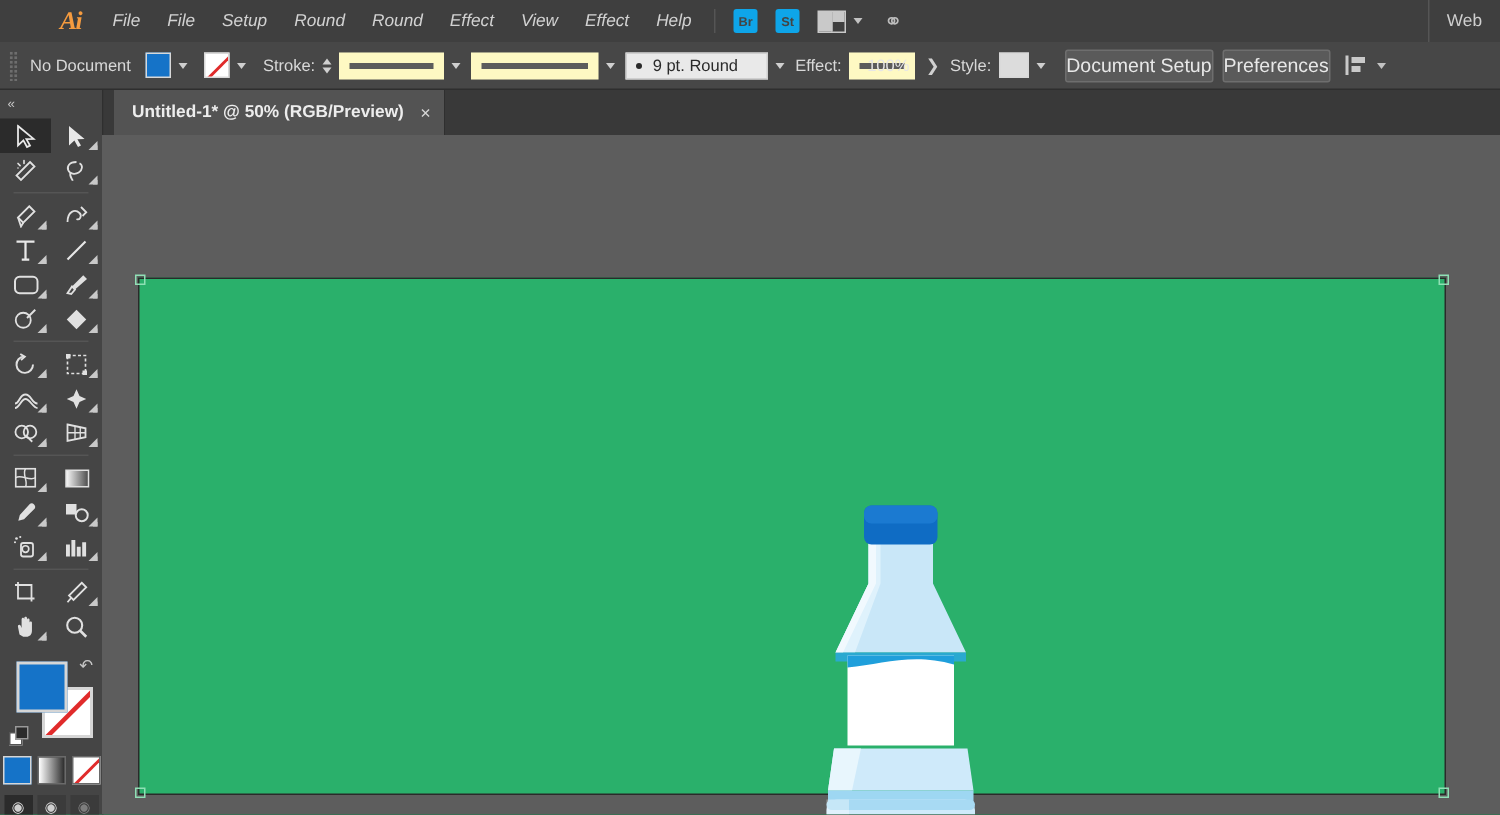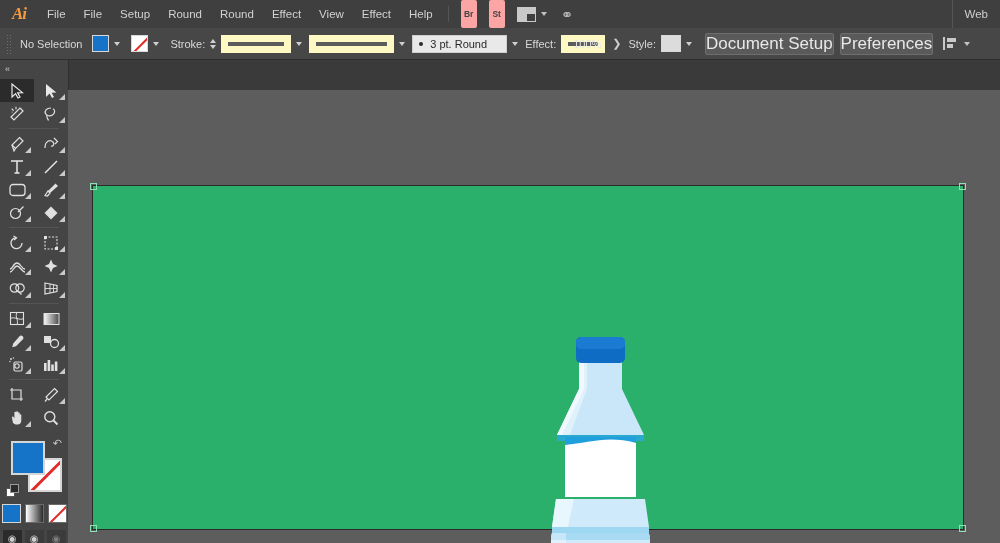--- a/index.html
+++ b/index.html
@@ -14,29 +14,29 @@
 
   
   .menubar{
     position:absolute;left:0;top:0;width:1000px;height:28px;
     background:#3f3f3f;display:flex;align-items:center;
     border-bottom:1px solid #2c2c2c;
   }
   .ai-logo{
     width:38px;height:28px;display:flex;align-items:center;justify-content:center;
     color:#f59b3f;font-weight:bold;font-size:17px;font-style:italic;
-    font-family:"Liberation Serif", serif;letter-spacing:-1px;
+    font-family:"Liberation Serif", serif;letter-spacing:-1px;padding-left:28px;
   }
   .menu-item{
     color:#d2d2d2;font-size:11.5px;padding:0 9px;height:28px;
-    display:flex;align-items:center;white-space:nowrap;
+    display:flex;align-items:center;white-space:nowrap;font-style:italic;
   }
   .mb-sep{width:1px;height:16px;background:#555;margin:0 6px;}
   .badge-btn{
-    width:16px;height:28px;background:#fca5a5;color:#444;
+    width:16px;height:16px;background:#0ea5e9;color:#444;
     font-size:8.5px;display:flex;align-items:center;justify-content:center;
     border-radius:2px;margin:0 6px;font-weight:bold;
   }
   .arrange-ic{display:flex;align-items:center;margin-left:6px;}
   .arrange-glyph{width:17px;height:13px;border:1.5px solid #c9c9c9;display:flex;}
   .arrange-glyph i{display:block;flex:1;}
   .arrange-glyph i:first-child{background:#c9c9c9;border-right:1.5px solid #c9c9c9;}
   .arrange-glyph i:last-child{background:transparent;
     background-image:linear-gradient(#c9c9c9 0 50%, transparent 50% 100%);}
   .caret{
@@ -96,21 +96,21 @@
   .field.w44{width:44px;}
   .brushfield{
     background:#e9e9e9;border:1px solid #cfcfcf;height:18px;box-sizing:border-box;
     color:#2a2a2a;font-size:11px;display:flex;align-items:center;padding:0 6px;
     width:95px;
   }
   .brushdot{width:4px;height:4px;border-radius:50%;background:#2a2a2a;margin-right:7px;}
   .chev-right{color:#d0d0d0;font-size:11px;margin:0 7px;}
   .btn{
     background:#5a5a5a;border:1px solid #6e6e6e;border-radius:2px;
-    color:#e8e8e8;font-size:17px;height:20px;display:flex;align-items:center;
+    color:#e8e8e8;font-size:13px;height:20px;display:flex;align-items:center;
     padding:0 0;margin-left:6px;white-space:nowrap;text-align:center;
   }
   .align-ic{
     margin-left:10px;display:flex;align-items:center;color:#cfcfcf;font-size:12px;
   }
   .align-glyph{position:relative;width:16px;height:13px;}
   .align-glyph span{position:absolute;background:#c9c9c9;}
   .align-glyph .v{left:0;top:0;width:2px;height:13px;}
   .align-glyph .r1{left:4px;top:1px;width:9px;height:4px;}
   .align-glyph .r2{left:4px;top:7px;width:6px;height:4px;}
@@ -236,21 +236,21 @@
           <i></i>
         </div>
       <div class="caret"></div>
     </div>
     <div class="ws-icon">⚭</div>
     <div class="web-label">Web</div>
   </div>
 
   <div class="controlbar">
     <div class="cb-grip"></div>
-    <div class="nosel">No Selection</div>
+    <div class="nosel">No Document</div>
 
     <div class="sw-wrap">
       <div class="swatch"></div>
       <div class="mini-caret"></div>
     </div>
     <div class="sw-wrap">
       <div class="swatch none"></div>
       <div class="mini-caret"></div>
     </div>
 
@@ -259,21 +259,21 @@
         <b></b>
         <b></b>
       </div>
     <div class="field w70"></div>
     <div class="mini-caret"></div>
     <div class="field w85"></div>
     <div class="mini-caret"></div>
 
     <div class="brushfield">
       <span class="brushdot"></span>
-      <span>3 pt. Round</span>
+      <span>9 pt. Round</span>
     </div>
     <div class="mini-caret"></div>
 
     <div class="cb-label">Effect:</div>
     <div class="field w44">100%</div>
     <div class="chev-right">❯</div>
 
     <div class="cb-label">Style:</div>
     <div class="swatch style"></div>
     <div class="mini-caret"></div>
@@ -284,20 +284,26 @@
     <div class="align-ic">
       <div class="align-glyph">
           <span class="v"></span>
           <span class="r1"></span>
           <span class="r2"></span>
         </div>
       <div class="caret"></div>
     </div>
   </div>
 
+  <div class="tabbar">
+    <div class="doctab">
+      <span class="doctab-title">Untitled-1* @ 50% (RGB/Preview)</span>
+      <span class="tab-close">×</span>
+    </div>
+  </div>
 
   <div class="toolpanel">
     <div class="tp-collapse">«</div>
 
     <div class="tools">
 
       <div class="tool active">
         <svg width="13" height="16" viewBox="0 0 13 16">
             <path d="M1 1 L1 14 L4.6 10.6 L7 15 L9 14 L6.6 9.8 L11.4 9.6 Z" fill="none" stroke="#e8e8e8" stroke-width="1.2"></path>
           </svg>

